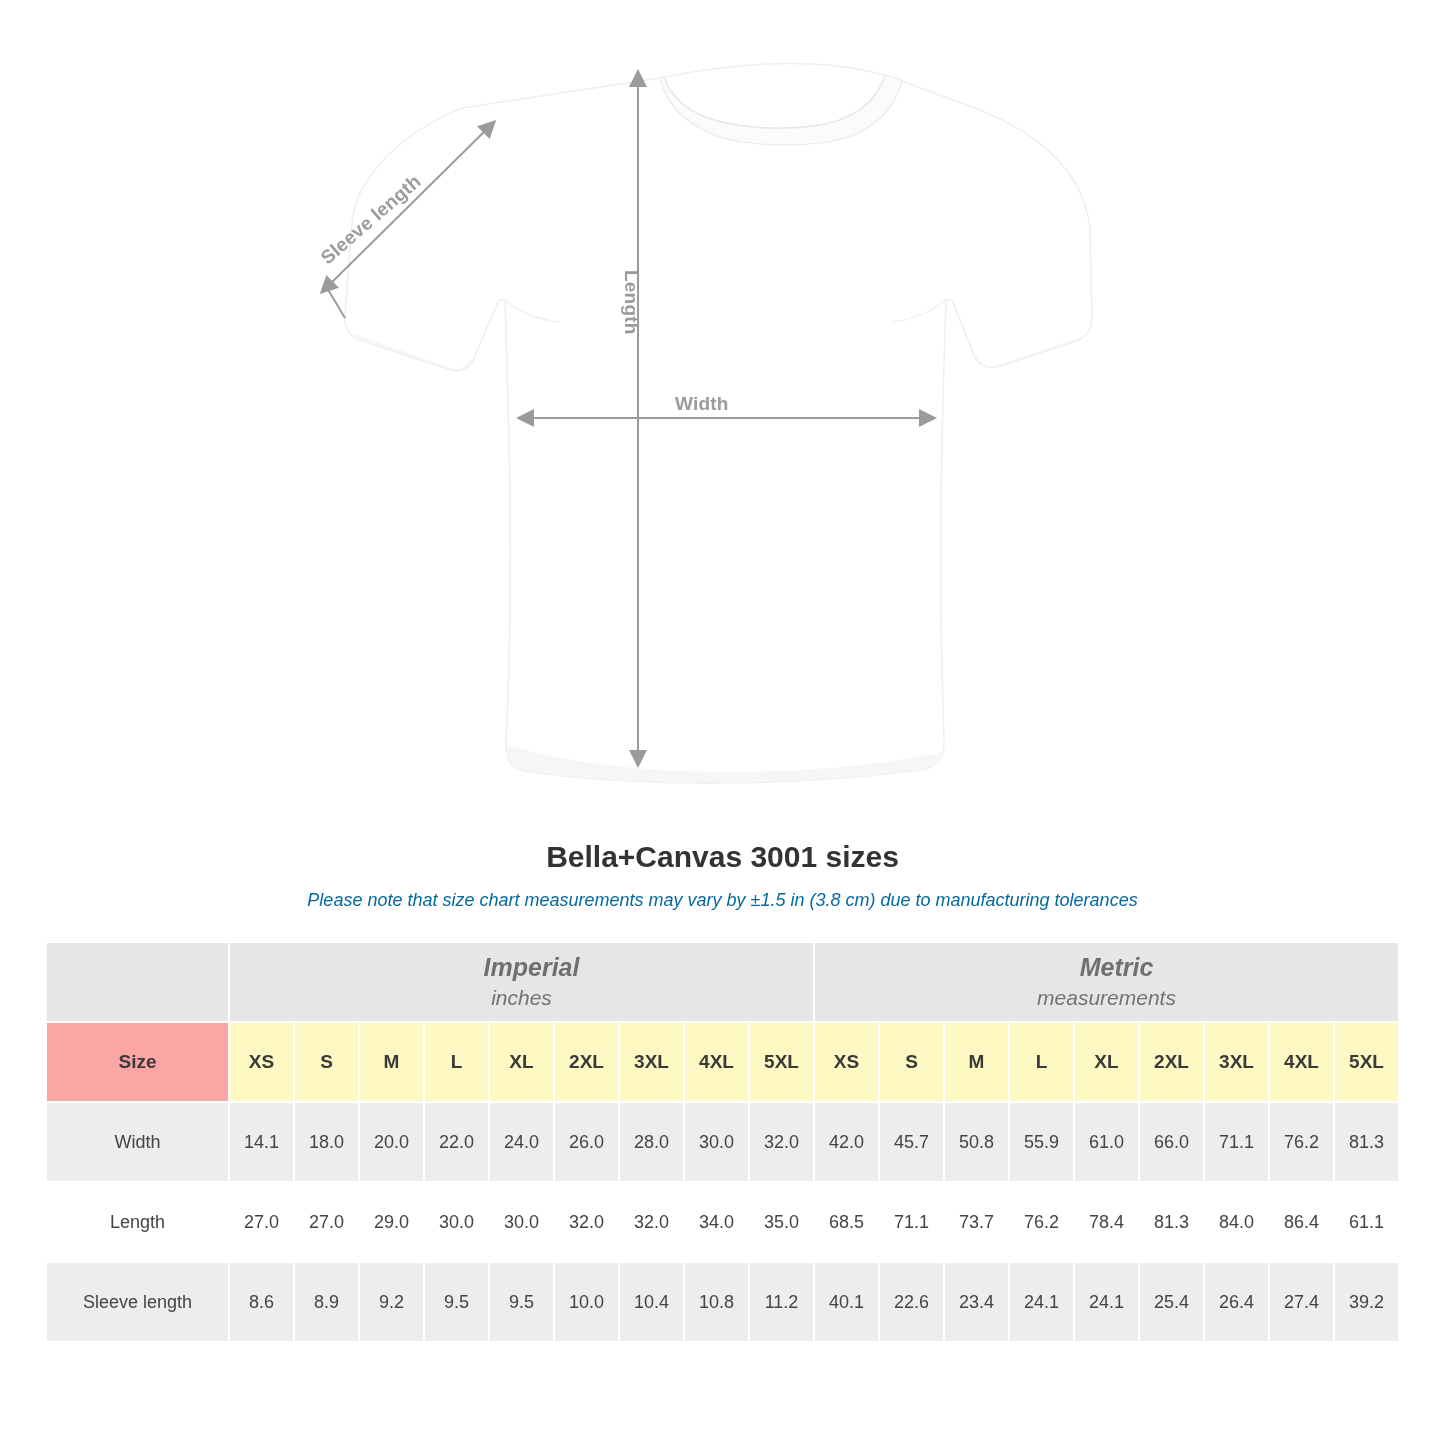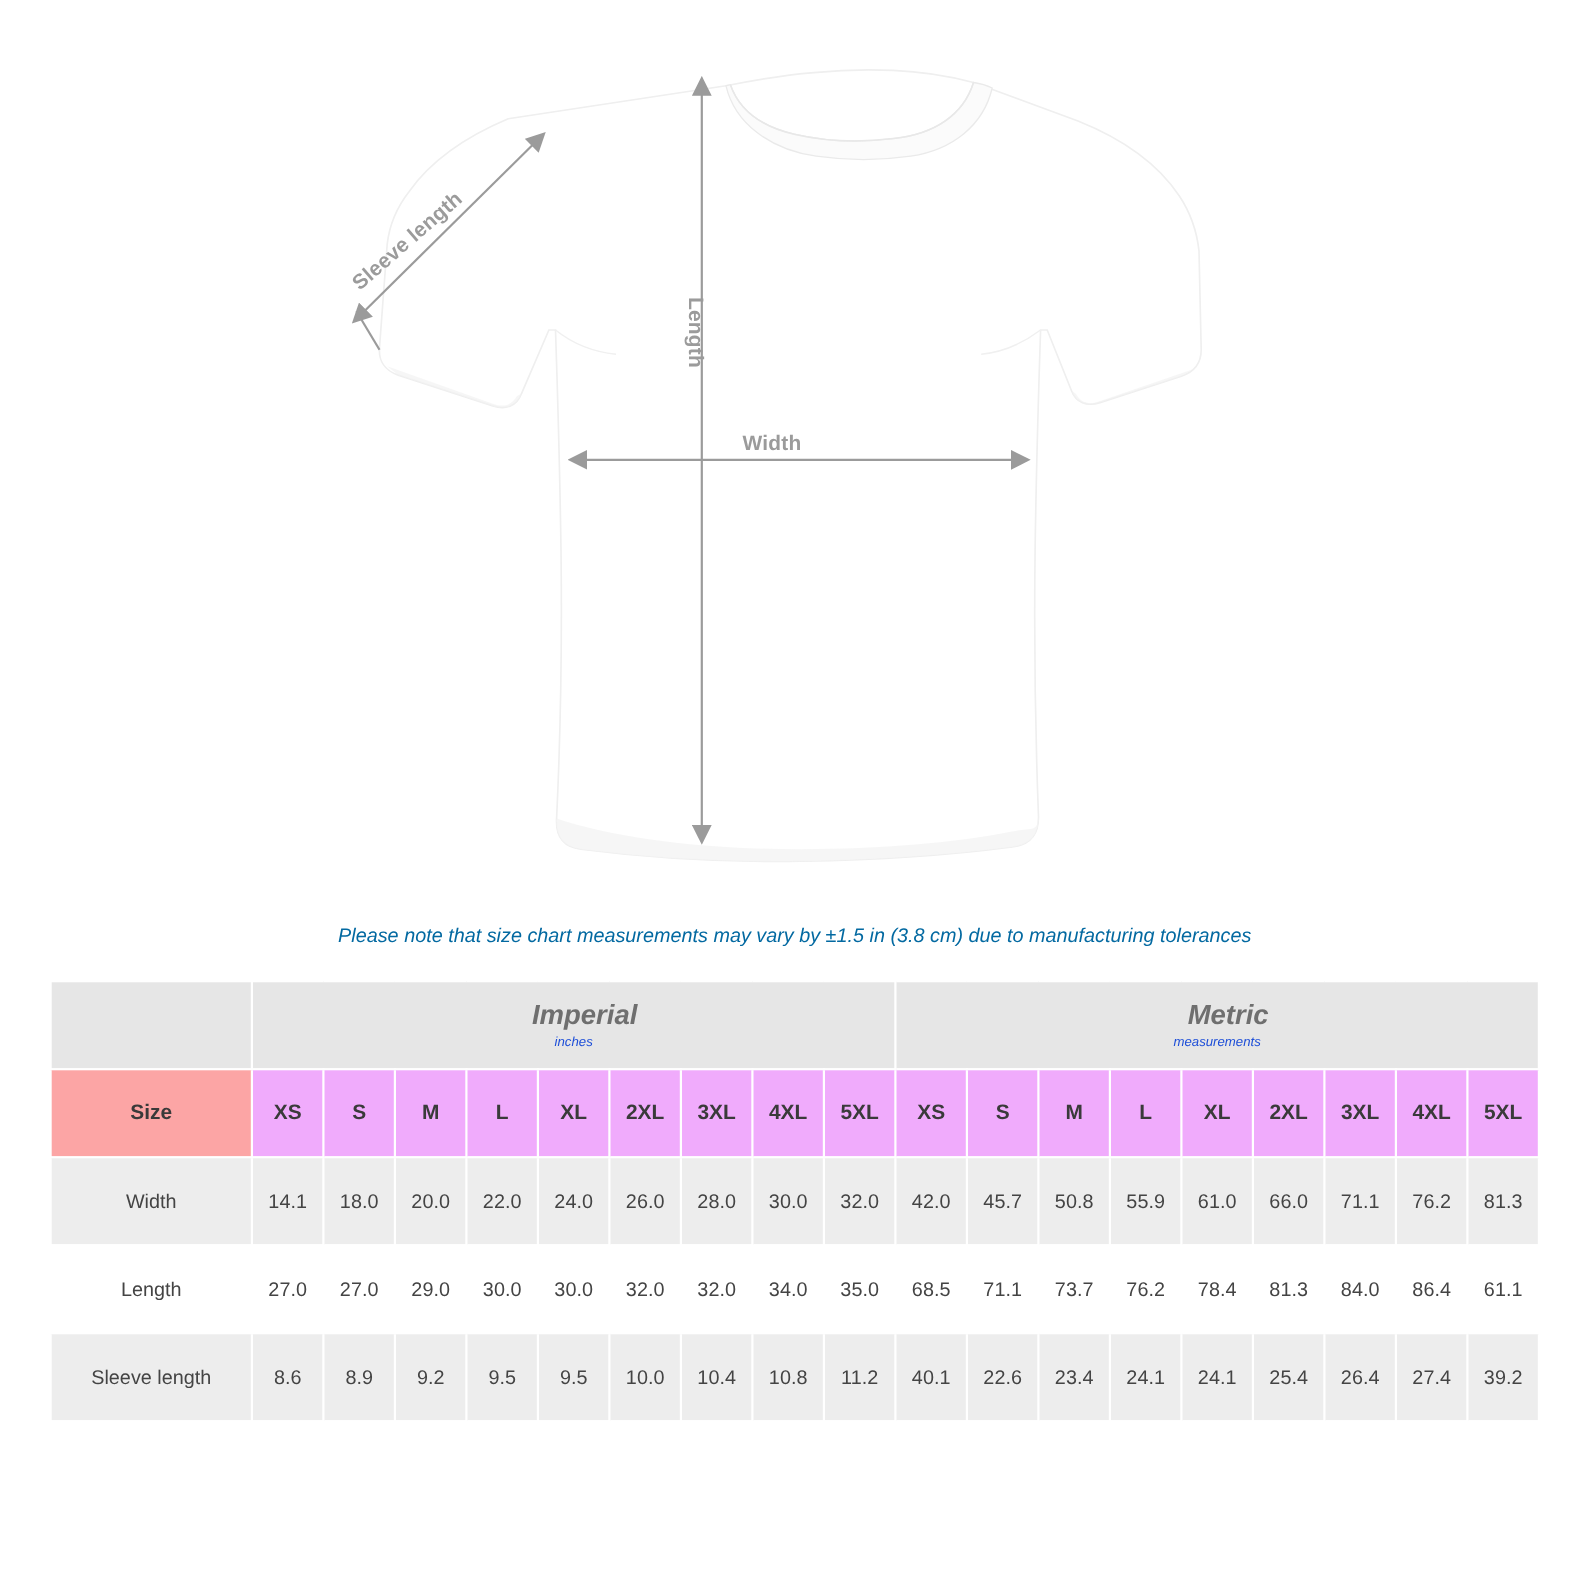--- a/index.html
+++ b/index.html
@@ -100,27 +100,27 @@
   }
   .unit-name {
     font-size: 25px;
     font-style: italic;
     font-weight: bold;
     color: #6f6f6f;
     line-height: 1.25;
     padding-left: 20px;
   }
   .unit-sub {
-    font-size: 12px;
+    font-size: 21px;
     font-style: italic;
-    color: #1d4ed8;
+    color: #737373;
     line-height: 1.4;
   }
   tr.row-head td {
-    background: #f0abfc;
+    background: #fef9c3;
     font-weight: bold;
     font-size: 19px;
     color: #3a3a3a;
   }
   tr.row-head td.rowlabel {
     background: #fca5a5;
   }
   tr.band td {
     background: #ededed;
   }
@@ -212,20 +212,21 @@
         <line x1="324" y1="283" x2="345" y2="318" stroke="#9b9b9b" stroke-width="2"></line>
       </g>
     </svg>
 
     <div class="dim-label" id="label-width">Width</div>
     <div class="dim-label" id="label-length">Length</div>
     <div class="dim-label" id="label-sleeve">Sleeve length</div>
   </div>
 
   <div class="title-block">
+    <h1 class="chart-title">Bella+Canvas 3001 sizes</h1>
     <p class="chart-note">Please note that size chart measurements may vary by ±1.5 in (3.8 cm) due to manufacturing tolerances</p>
   </div>
 
   <div class="table-wrap">
     <table class="size-table">
       <colgroup>
         <col class="first">
       </colgroup>
       <tbody>
         <tr class="unit-header">

